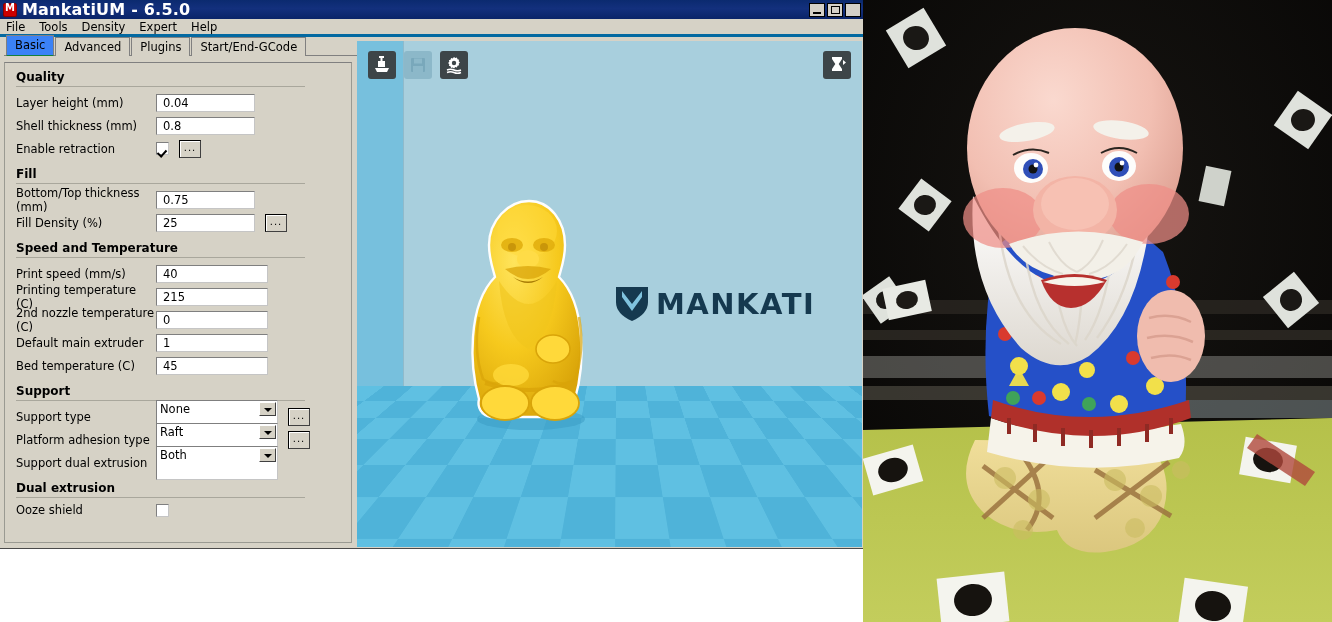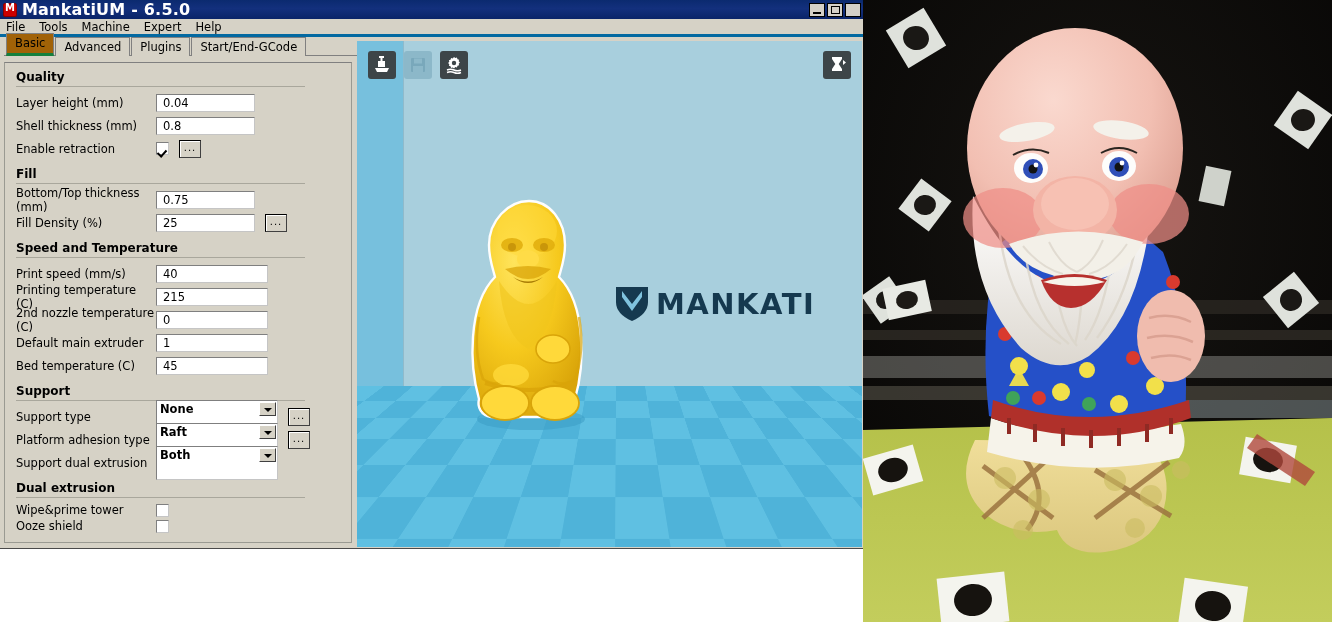--- a/index.html
+++ b/index.html
@@ -60,21 +60,21 @@
     background: #d6d2c6; position: relative;
   }
   #tab-strip::after {
     content:""; position: absolute; left: 4px; right: 4px; bottom: 0; height: 1px; background: #808080;
   }
   .tab {
     font-size: 11.5px; padding: 2px 8px 2px 8px; background: #d6d2c6;
     border: 1px solid #808080; border-bottom: none; margin-right: 1px;
     position: relative; z-index: 2; line-height: 14px;
   }
-  .tab.active { background: #a16207; border-bottom: 3px solid #15803d; padding-bottom: 3px; z-index: 3; }
+  .tab.active { background: #3b82f6; border-bottom: 1px solid #15803d; padding-bottom: 3px; z-index: 3; }
 
   
   #settings-panel {
     position: absolute; left: 4px; top: 62px; width: 348px; height: 481px;
     background: #d6d2c6; border: 1px solid #9a9a92; border-top-color:#808080;
     overflow: hidden;
   }
   .group-title {
     font-size: 12px; font-weight: bold; color: #000; margin: 7px 0 2px 11px;
   }
@@ -100,21 +100,21 @@
     width: 22px; height: 18px; background: #d6d2c6; border: 1px solid #000;
     border-right-color:#404040; border-bottom-color:#404040;
     font-size: 10px; line-height: 12px; text-align: center; color: #000; margin-left: 10px; flex:none;
     box-shadow: inset 1px 1px 0 #ffffff;
   }
   .dots-btn span { position: relative; top: 1px; letter-spacing: 1px; }
   .sel {
     position: relative; height: 34px; background:#fff; border: 1px solid #7f7f7f;
     border-right-color:#c5c5c5; border-bottom-color:#c5c5c5;
     font-size: 11.5px; line-height: 16px; padding: 0 22px 0 3px; width: 122px;
-    color:#000; overflow:hidden; white-space:nowrap; flex:none;font-weight:bold;
+    color:#000; overflow:hidden; white-space:nowrap; flex:none;
   }
   .sel .arrow-box {
     position: absolute; right: 1px; top: 1px; width: 17px; height: 14px;
     background: #d6d2c6; border: 1px solid #fff; border-right-color:#404040; border-bottom-color:#404040;
   }
   .sel .arrow-box::after {
     content:""; position:absolute; left: 4px; top: 5px;
     border-left: 4px solid transparent; border-right: 4px solid transparent; border-top: 4px solid #000;
   }
 
@@ -189,21 +189,21 @@
       <div class="win-btn wb-max">
             <i class="g"></i>
           </div>
       <div class="win-btn wb-close"><i class="g1"></i><i class="g2"></i></div>
     </div>
   </div>
 
   <div id="menu-bar">
     <div class="menu-item">File</div>
     <div class="menu-item">Tools</div>
-    <div class="menu-item">Machine</div>
+    <div class="menu-item">Density</div>
     <div class="menu-item">Expert</div>
     <div class="menu-item">Help</div>
   </div>
 
   <div id="tab-strip">
     <div class="tab active">Basic</div>
     <div class="tab">Advanced</div>
     <div class="tab">Plugins</div>
     <div class="tab">Start/End-GCode</div>
   </div>
@@ -282,24 +282,20 @@
     <div class="row">
       <div class="lbl">Support dual extrusion</div>
       <div class="sel">
         <span>Both</span>
         <i class="arrow-box"></i>
       </div>
     </div>
 
     <div class="group-title">Dual extrusion</div>
     <div class="group-rule"></div>
-    <div class="row" style="height:16px">
-      <div class="lbl">Wipe&amp;prime tower</div>
-      <div class="cb"></div>
-    </div>
     <div class="row" style="height:16px">
       <div class="lbl">Ooze shield</div>
       <div class="cb"></div>
     </div>
   </div>
 
   <div id="viewport">
     <div class="vp-wall-left"></div>
     <div class="vp-wall-back"></div>
     <div class="vp-wall-edge"></div>

